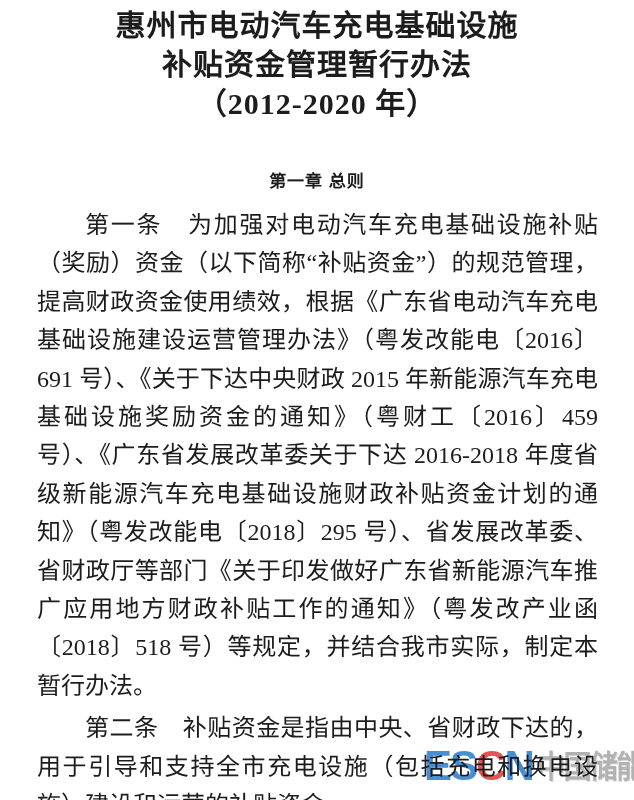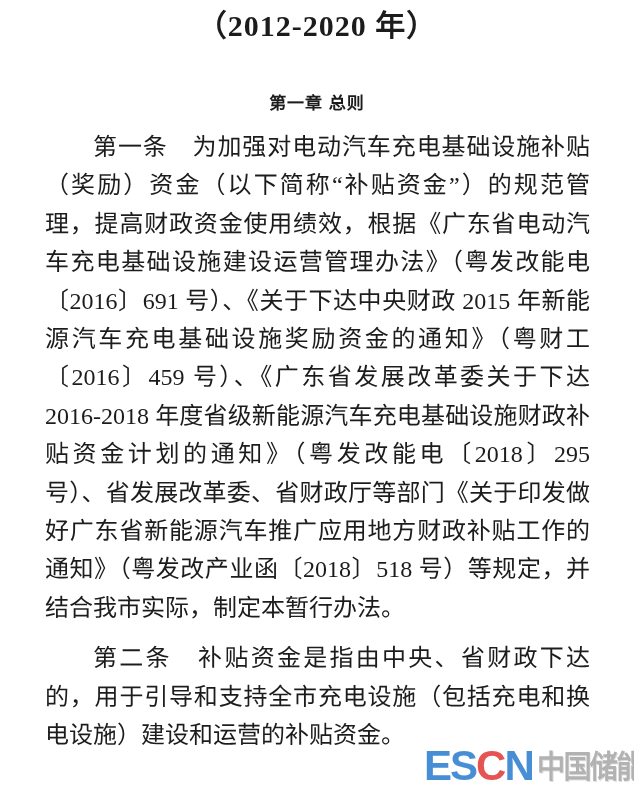--- a/index.html
+++ b/index.html
@@ -42,21 +42,21 @@
   }
   .doc-body {
     position: relative;
     z-index: 1;
     margin: 14px 32px 0 33px;
     font-size: 24px;
     line-height: 38.4px;
     text-align: justify;
   }
   .doc-body p {
-    margin: 12px;
+    margin: 4px;
     text-indent: 2em;
   }
   .watermark {
     position: absolute;
     left: 424px;
     top: 748px;
     z-index: 0;
     display: flex;
     align-items: flex-end;
     white-space: nowrap;
@@ -85,20 +85,22 @@
     text-shadow: 1px 1px 0 #d8d8d8;
   }
 </style>
 </head>
 <body>
 
 <div class="page">
 
   <header class="doc-header">
     <h1 class="doc-title">
+      <div>惠州市电动汽车充电基础设施</div>
+      <div>补贴资金管理暂行办法</div>
       <div>（2012-2020 年）</div>
     </h1>
   </header>
 
   <div class="chapter-heading">第一章 总则</div>
 
   <main class="doc-body">
     <p>第一条　为加强对电动汽车充电基础设施补贴（奖励）资金（以下简称“补贴资金”）的规范管理，提高财政资金使用绩效，根据《广东省电动汽车充电基础设施建设运营管理办法》（粤发改能电〔2016〕691 号）、《关于下达中央财政 2015 年新能源汽车充电基础设施奖励资金的通知》（粤财工〔2016〕459 号）、《广东省发展改革委关于下达 2016-2018 年度省级新能源汽车充电基础设施财政补贴资金计划的通知》（粤发改能电〔2018〕295 号）、省发展改革委、省财政厅等部门《关于印发做好广东省新能源汽车推广应用地方财政补贴工作的通知》（粤发改产业函〔2018〕518 号）等规定，并结合我市实际，制定本暂行办法。</p>
     <p>第二条　补贴资金是指由中央、省财政下达的，用于引导和支持全市充电设施（包括充电和换电设施）建设和运营的补贴资金。</p>
 

